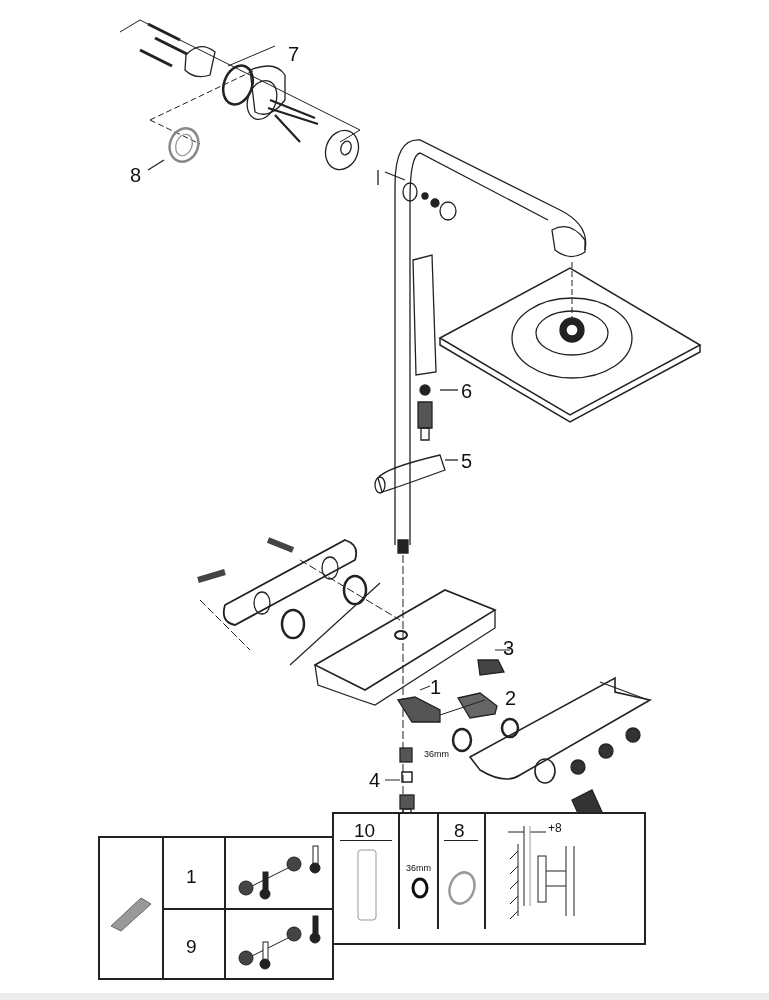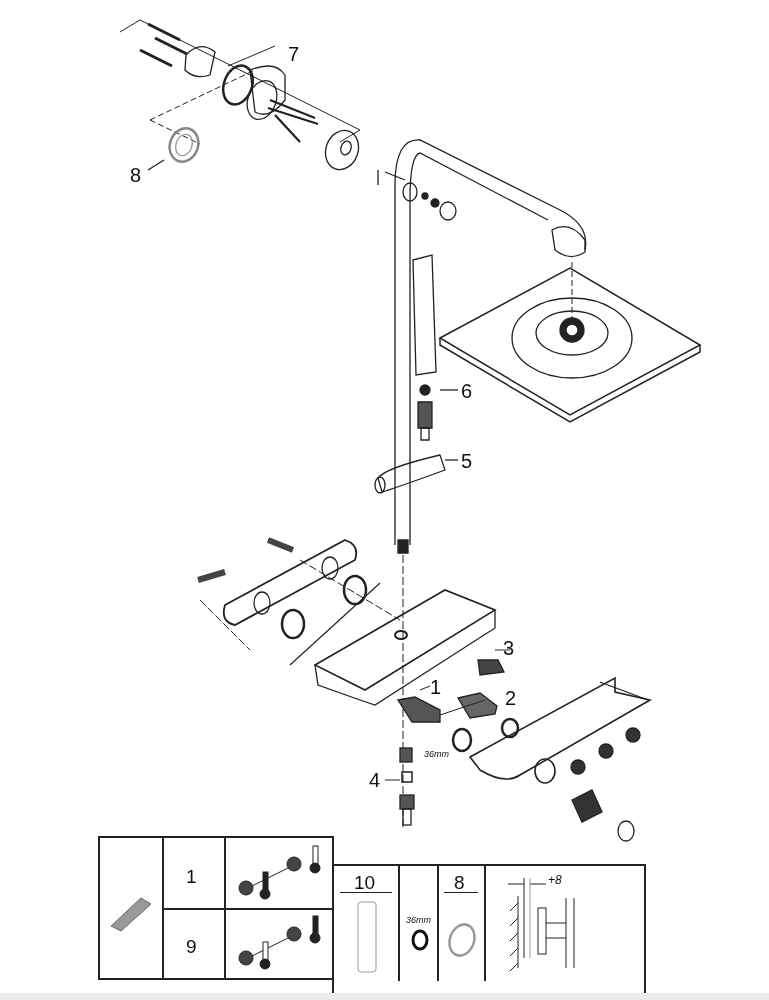--- a/index.html
+++ b/index.html
@@ -1,19 +1,19 @@
 <!DOCTYPE html>
 <html><head>
 <meta charset="utf-8">
 <style>
   html,body{margin:0;padding:0;background:#fff;}
   body{width:769px;height:1000px;position:relative;overflow:hidden;font-family:"Liberation Sans",sans-serif;color:#111;}
   #stage{position:absolute;left:0;top:0;width:769px;height:1000px;}
   .lbl{position:absolute;font-family:"Liberation Sans",sans-serif;font-size:20px;color:#111;line-height:1;}
-  .small{font-size:9px;font-style:italic;}
+  .small{font-size:9px;}
   .tbl{position:absolute;border:2px solid #222;background:#fff;box-sizing:border-box;}
   .cell{position:absolute;box-sizing:border-box;}
   .num{position:absolute;font-size:19px;}
   .bottombar{position:absolute;left:0;top:993px;width:769px;height:7px;background:#ececec;}
 </style>
 </head>
 <body>
 
 <div id="stage">
 <svg width="769" height="1000" viewBox="0 0 769 1000" xmlns="http://www.w3.org/2000/svg" style="position:absolute;left:0;top:0" fill="none" stroke="#222" stroke-width="1.3">
@@ -168,21 +168,21 @@
     <line x1="10" y1="50" x2="70" y2="20"></line>
     <circle cx="16" cy="46" r="7" fill="#444"></circle>
         <circle cx="64" cy="22" r="7" fill="#444"></circle>
     <rect x="33" y="30" width="5" height="20" fill="#fff"></rect>
         <circle cx="35" cy="52" r="5" fill="#222"></circle>
     <rect x="83" y="4" width="5" height="20" fill="#222"></rect>
         <circle cx="85" cy="26" r="5" fill="#222"></circle>
   </svg>
 </div>
 
-<div class="tbl" style="left:332px;top:864px;width:314px;height:133px;text-align:center;">
+<div class="tbl" style="left:332px;top:812px;width:314px;height:133px;text-align:center;">
   <div class="cell" style="left:64px;top:0;width:2px;height:115px;background:#222"></div>
   <div class="cell" style="left:103px;top:0;width:2px;height:115px;background:#222"></div>
   <div class="cell" style="left:150px;top:0;width:2px;height:115px;background:#222"></div>
   <span class="num" style="left:20px;top:6px">10</span>
   <div class="cell" style="left:6px;top:26px;width:52px;height:1px;background:#222"></div>
   <svg class="cell" style="left:18px;top:32px" width="30" height="80" stroke="#999" fill="none">
     <rect x="6" y="4" width="18" height="70" rx="3"></rect>
   </svg>
   <span class="lbl small" style="left:72px;top:50px">36mm</span>
   <svg class="cell" style="left:74px;top:62px" width="24" height="24">

